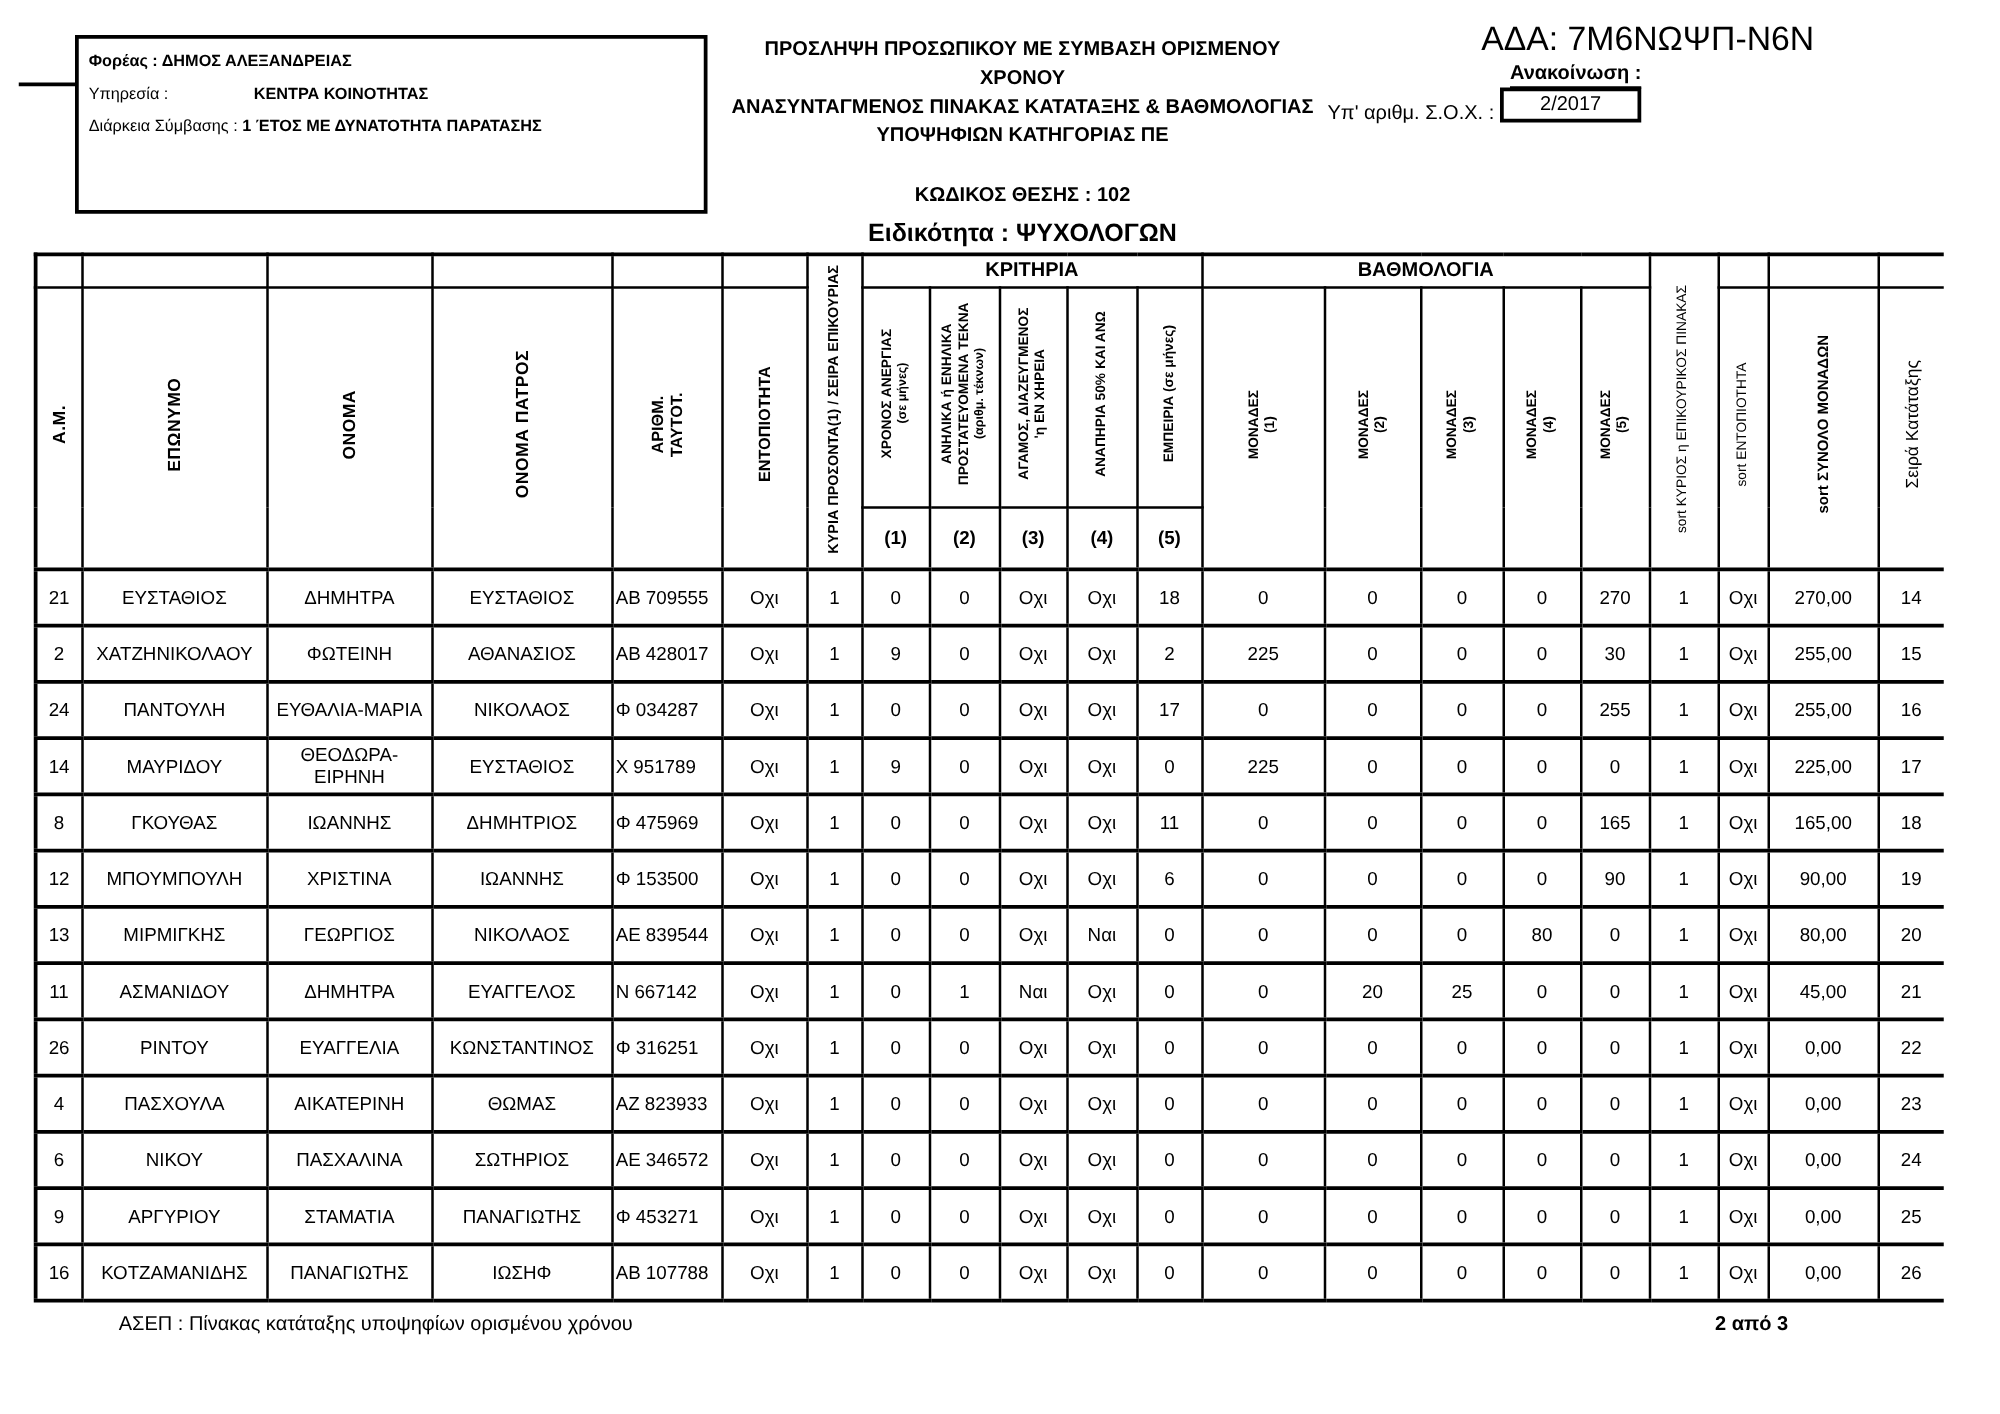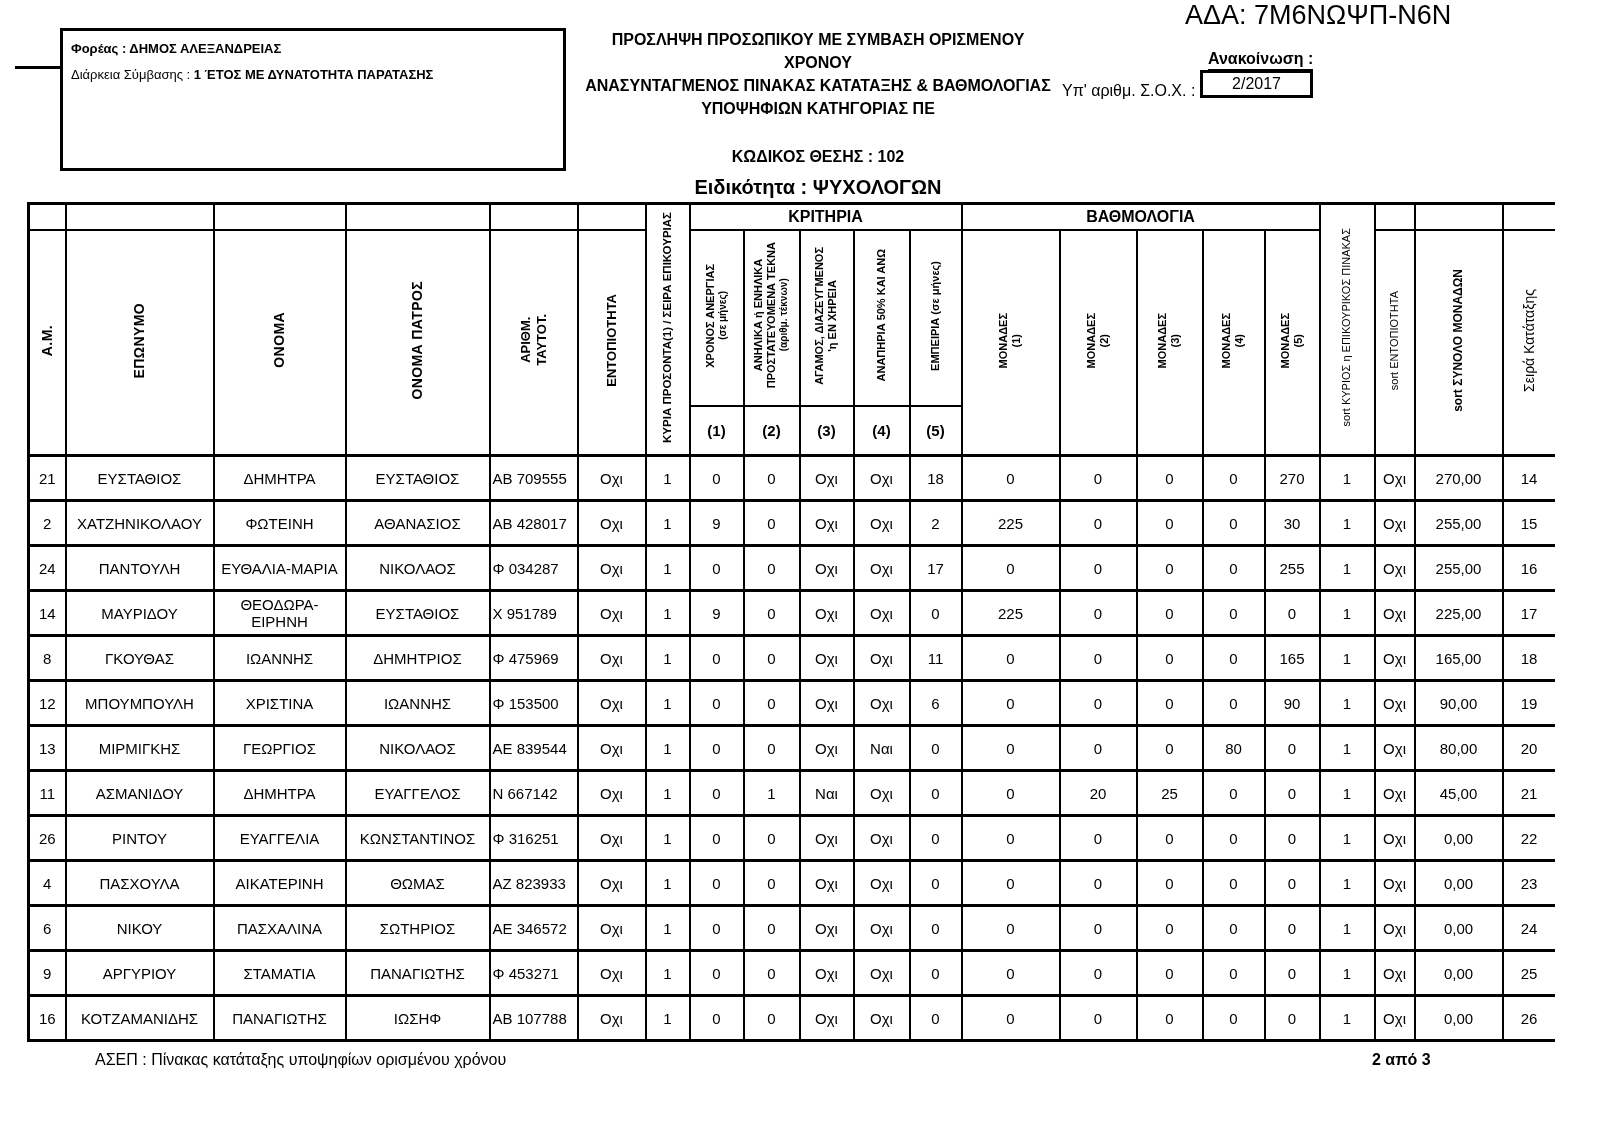--- a/index.html
+++ b/index.html
@@ -18,21 +18,21 @@
   .info-box .first{font-weight:bold;}
   .info-box .yp-lbl{display:inline-block;width:132px;}
   .tick-line{position:absolute;left:15px;top:66px;width:46px;height:3px;background:#000;}
   
   .title-block{position:absolute;left:572px;top:28px;width:492px;text-align:center;}
   .title-main{font-weight:bold;font-size:16px;line-height:23px;white-space:pre-line;}
   .title-sub{font-weight:bold;font-size:16px;line-height:23px;}
   .kodikos{position:absolute;left:572px;top:148px;width:492px;text-align:center;font-weight:bold;font-size:16px;}
   .eidikotita{position:absolute;left:572px;top:176px;width:492px;text-align:center;font-weight:bold;font-size:20px;}
   
-  .ada{position:absolute;left:1185px;top:0;font-size:27px;font-family:"Liberation Sans",sans-serif;}
+  .ada{position:absolute;left:1185px;top:16px;font-size:27px;font-family:"Liberation Sans",sans-serif;}
   .anakoinosi{position:absolute;left:1208px;top:50px;font-size:16px;font-weight:bold;border-bottom:2px solid #000;padding-bottom:1px;}
   .soh-label{position:absolute;left:1062px;top:82px;font-size:16px;}
   .soh-box{
     position:absolute;left:1200px;top:70px;width:113px;height:28px;border:3px solid #000;
     box-sizing:border-box;text-align:center;font-size:16px;line-height:22px;
   }
   
   .table-wrap{position:absolute;left:27px;top:202px;}
   table{border-collapse:collapse;table-layout:fixed;width:1526px;border:3px solid #000;border-right:none;}
   th,td{border:2px solid #000;padding:0;overflow:hidden;}
@@ -70,20 +70,23 @@
   .footer-page{position:absolute;left:1372px;top:1051px;font-size:16px;font-weight:bold;}
 </style>
 </head>
 <body>
 
 <div class="tick-line"></div>
 
 <div class="info-box">
   <div class="first">Φορέας : ΔΗΜΟΣ ΑΛΕΞΑΝΔΡΕΙΑΣ</div>
   <div>
+    <span class="lbl yp-lbl">Υπηρεσία :</span><span class="val">ΚΕΝΤΡΑ ΚΟΙΝΟΤΗΤΑΣ</span>
+  </div>
+  <div>
     <span class="lbl">Διάρκεια Σύμβασης : </span><span class="val">1 ΈΤΟΣ ΜΕ ΔΥΝΑΤΟΤΗΤΑ ΠΑΡΑΤΑΣΗΣ</span>
   </div>
 </div>
 
 <div class="title-block">
   <div class="title-main">ΠΡΟΣΛΗΨΗ ΠΡΟΣΩΠΙΚΟΥ ΜΕ ΣΥΜΒΑΣΗ ΟΡΙΣΜΕΝΟΥ
 ΧΡΟΝΟΥ</div>
   <div class="title-sub">ΑΝΑΣΥΝΤΑΓΜΕΝΟΣ ΠΙΝΑΚΑΣ ΚΑΤΑΤΑΞΗΣ &amp; ΒΑΘΜΟΛΟΓΙΑΣ</div>
   <div class="title-sub">ΥΠΟΨΗΦΙΩΝ ΚΑΤΗΓΟΡΙΑΣ ΠΕ</div>
 </div>

